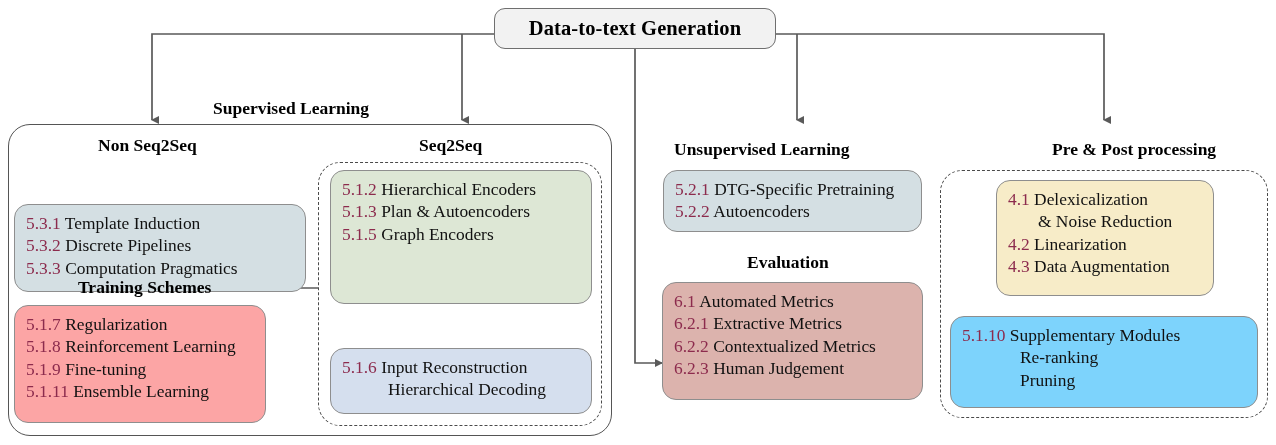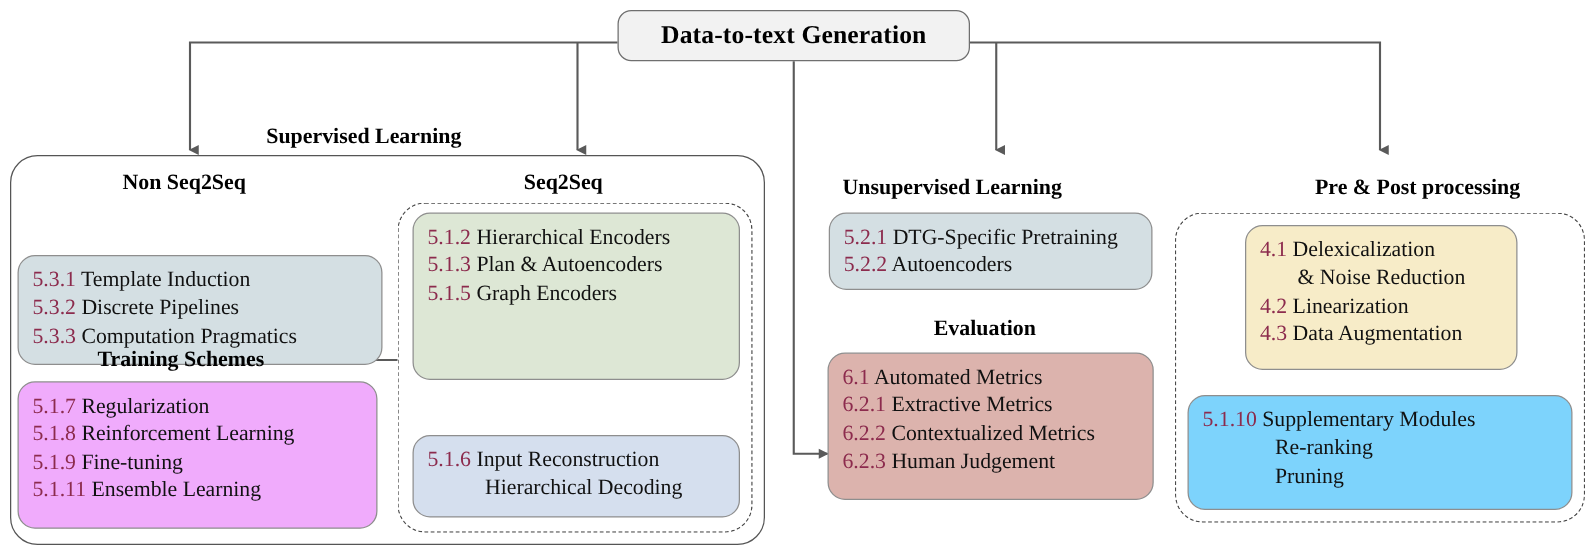--- a/index.html
+++ b/index.html
@@ -85,21 +85,21 @@
   <div class="outer solid" style="left:8px;top:124px;width:604px;height:312px;"></div>
 
   <div class="caption" style="left:98px;top:135px;">Non Seq2Seq</div>
   <div class="card" id="card-non-seq2seq" style="left: 14px; top: 164px; width: 292px; height: 88px; background: rgb(212, 223, 227); margin-top: 40px;">
       <div class="row"><span class="num">5.3.1 </span><span>Template Induction</span></div>
       <div class="row"><span class="num">5.3.2 </span><span>Discrete Pipelines</span></div>
       <div class="row"><span class="num">5.3.3 </span><span>Computation Pragmatics</span></div>
     </div>
 
   <div class="caption" style="left:78px;top:277px;">Training Schemes</div>
-  <div class="card" id="card-training-schemes" style="left: 14px; top: 305px; width: 288px; height: 118px; background: #f0abfc;">
+  <div class="card" id="card-training-schemes" style="left: 14px; top: 305px; width: 252px; height: 118px; background: #fca5a5;">
       <div class="row"><span class="num">5.1.7 </span><span>Regularization</span></div>
       <div class="row"><span class="num">5.1.8 </span><span>Reinforcement Learning</span></div>
       <div class="row"><span class="num">5.1.9 </span><span>Fine-tuning</span></div>
       <div class="row"><span class="num">5.1.11 </span><span>Ensemble Learning</span></div>
     </div>
 
   <div class="caption" style="left:419px;top:135px;">Seq2Seq</div>
   <div class="outer dashed" style="left:318px;top:162px;width:284px;height:264px;"></div>
   <div class="card" id="card-seq2seq" style="left: 330px; top: 170px; width: 262px; height: 134px; background: rgb(221, 231, 213);">
       <div class="row"><span class="num">5.1.2 </span><span>Hierarchical Encoders</span></div>

